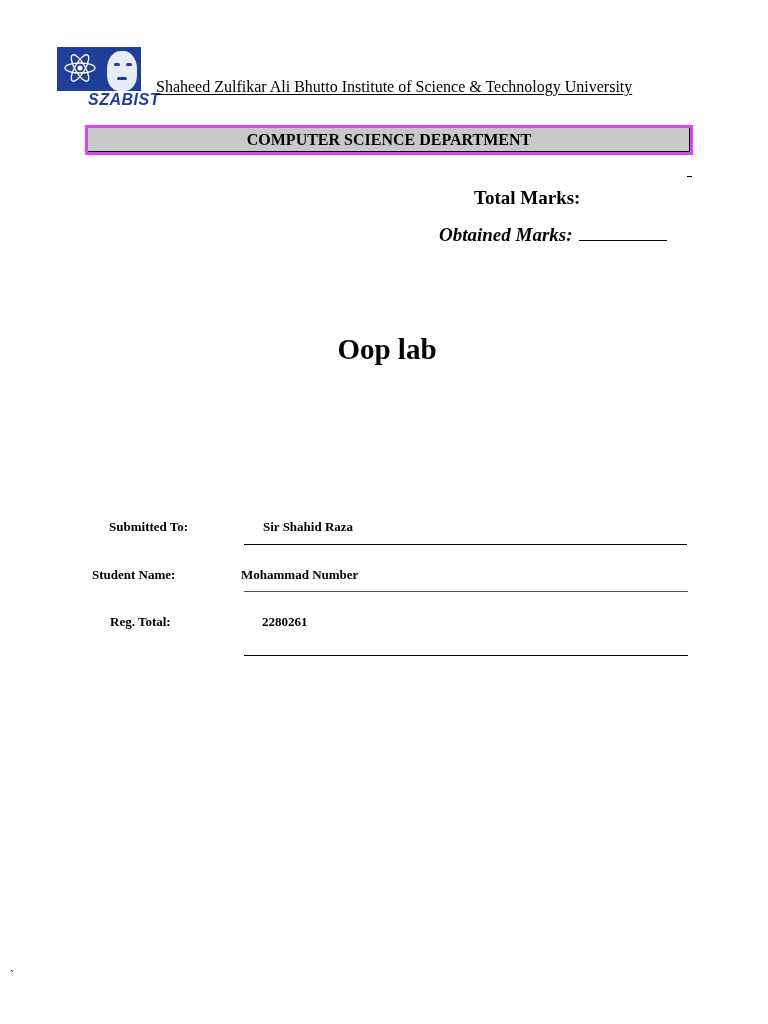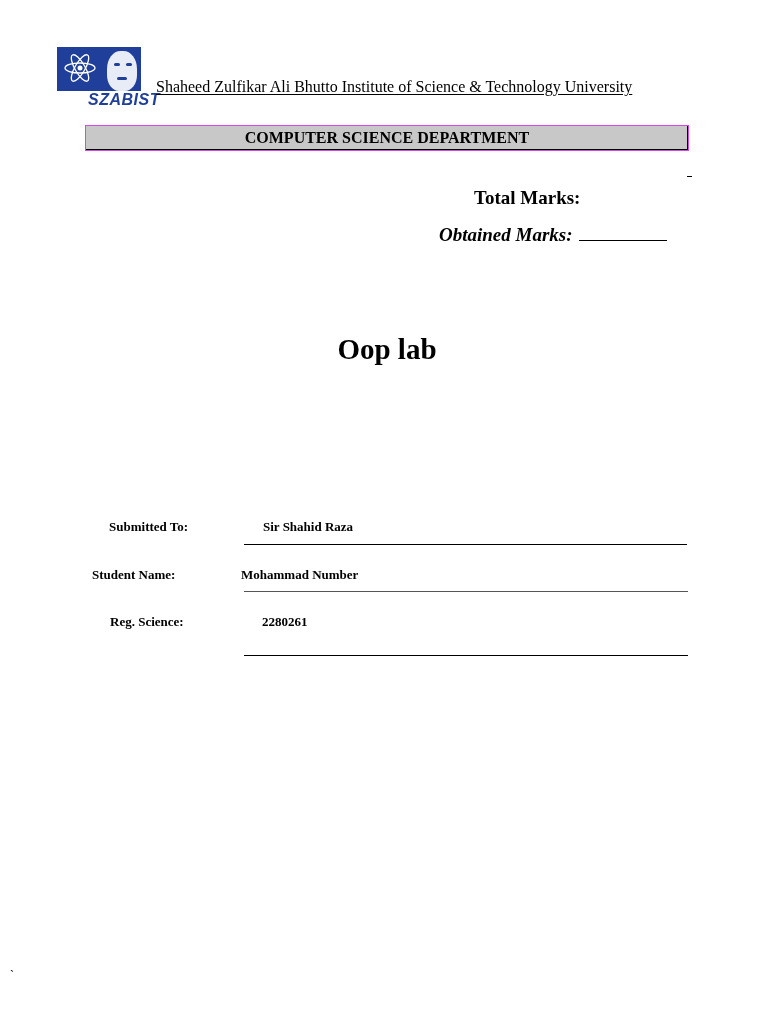--- a/index.html
+++ b/index.html
@@ -32,21 +32,21 @@
   .logo-text {
     position: absolute; left: 0; top: 46px; width: 88px; text-align: center;
     font-family: "Liberation Sans", "DejaVu Sans", sans-serif; font-weight: bold; font-style: italic;
     color: #1f3f9a; font-size: 16px; letter-spacing: 0.5px; margin-left: 25px;
   }
   .uni-name {
     left: 156px; top: 78px; font-size: 16px; text-decoration: underline; text-underline-offset: 2px; white-space: nowrap;
   }
   .dept-box {
     left: 85px; top: 125px; width: 602px; height: 24px; background: #c8c8c8;
-    border: 1px solid #d946ef; box-shadow: -1px -1px 0 #000 inset;
+    border: 3px solid #d946ef; box-shadow: -1px -1px 0 #000 inset;
     text-align: center; font-weight: bold; font-size: 16px; line-height: 24px;
   }
   .dash-mark { left: 687px; top: 176px; width: 5px; height: 1px; background: #000; }
   .marks { font-weight: bold; font-size: 19px; white-space: nowrap; }
   .total-marks { left: 474px; top: 179px; margin-top: 8px; }
   .obtained-marks { left: 439px; top: 222px; font-style: italic; }
   .obtained-line { display: inline-block; width: 88px; border-bottom: 1.5px solid #000; height: 18px; vertical-align: baseline; margin-left: 6px; }
   .title { left: 0; width: 774px; top: 333px; text-align: center; font-weight: bold; font-size: 29px; }
   .field-label, .field-value { font-weight: bold; font-size: 13px; white-space: nowrap; }
   .field-line { height: 0; border-top: 1.5px solid #000; }
@@ -87,17 +87,17 @@
 <div class="abs title">Oop lab</div>
 
 <div class="abs field-label" style="left:109px; top:519px;">Submitted To:</div>
 <div class="abs field-value" style="left:263px; top:519px;">Sir Shahid Raza</div>
 <div class="abs field-line" style="left:244px; top:544px; width:443px;"></div>
 
 <div class="abs field-label" style="left:92px; top:567px;">Student Name:</div>
 <div class="abs field-value" style="left:241px; top:567px;">Mohammad Number</div>
 <div class="abs field-line" style="left:244px; top:591px; width:444px; border-top-color:#555;"></div>
 
-<div class="abs field-label" style="left:110px; top:614px;">Reg. Science:</div>
+<div class="abs field-label" style="left:110px; top:614px;">Reg. Total:</div>
 <div class="abs field-value" style="left:262px; top:614px;">2280261</div>
 <div class="abs field-line" style="left:244px; top:655px; width:444px;"></div>
 
 <div class="abs backtick">`</div>
 
 </body></html>

